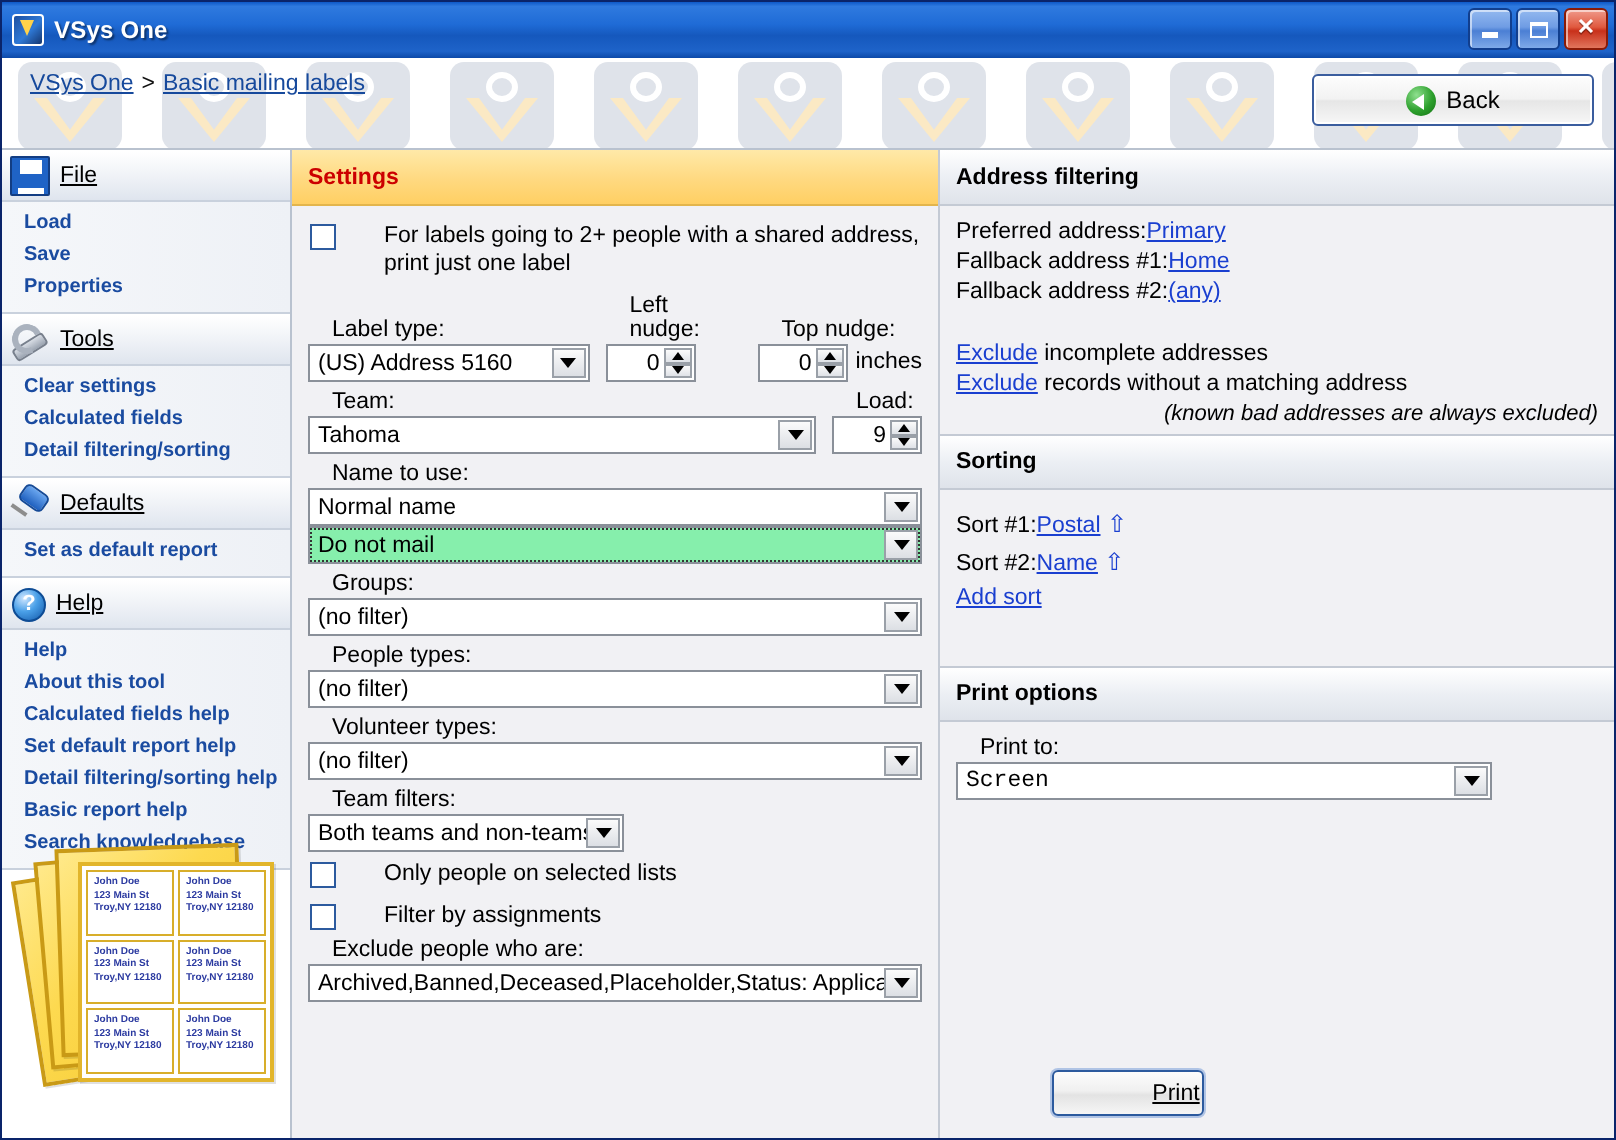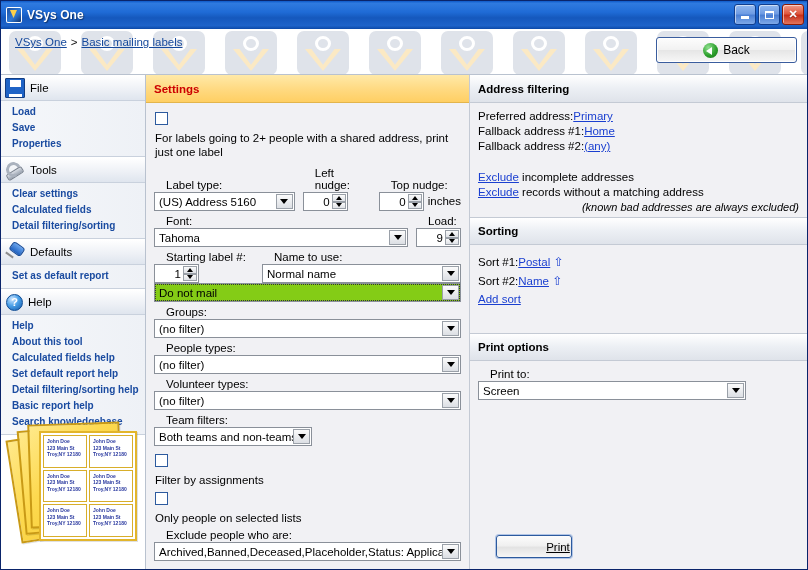--- a/index.html
+++ b/index.html
@@ -159,20 +159,21 @@
   }
   .side-group-header {
     height: 26px;
     display: flex; align-items: center;
     padding-left: 4px;
     background: linear-gradient(to bottom, #ffffff 0%, #eef1f6 55%, #dfe5ee 100%);
     border-bottom: 1px solid #c9d1dd;
     border-top: 1px solid #ffffff;
     font-size: 11.5px; color: #000;
     gap: 5px;
+    text-decoration: underline;
   }
   .side-items {
     background: linear-gradient(to right,#f5f7fa 0%, #eef1f6 100%);
     padding: 3px 0 4px 0;
     border-bottom: 1px solid #c9d1dd;
   }
   .side-item {
     padding: 0 0 0 11px;
     height: 16px; line-height: 16px;
     color: #1a4ba0; font-size: 10px;
@@ -276,21 +277,21 @@
     background: linear-gradient(to bottom, #ffffff 0%, #eceff4 50%, #dfe3ea 100%);
     color: #000;
     border-top: 1px solid #c4cad4;
     border-bottom: 1px solid #c4cad4;
   }
   .center-body { padding: 6px 8px 0 8px; }
 
   .fieldlabel { font-size: 11.5px; color:#000; margin: 4px 0 1px 12px; }
   .row { display: flex; align-items: flex-end; gap: 8px; }
 
-  .chkrow { display: flex; align-items: flex-start; gap: 6px; margin: 2px 0 4px 1px; flex-direction: column; }
+  .chkrow { display: flex; align-items: flex-start; gap: 24px; margin: 2px 0 4px 1px; }
   .chk {
     width: 13px; height: 13px; flex: none;
     border: 1px solid #2c5a9e;
     background: #ffffff;
     margin-top: 1px;
     cursor: pointer;
   }
   .chktext { font-size: 11.5px; line-height: 14px; }
 
   .combo, .textbox {
@@ -311,21 +312,21 @@
     background: linear-gradient(to bottom,#fbfbfb,#dcdfe4);
     border: 1px solid #9aa0a8;
     display: flex; align-items:center; justify-content:center;
   }
   .combo .arrowbox:after {
     content:""; width:0;height:0;
     border-left:4px solid transparent; border-right:4px solid transparent;
     border-top: 5px solid #000;
   }
   .combo.selected {
-    background: #84cc16;
+    background: #86efac;
     outline: 1px dotted #333;
     outline-offset: -2px;
   }
   .spin {
     height: 19px; width: 45px;
     background:#ffffff; border:1px solid #8a9099;
     display:flex; align-items:center; justify-content:flex-end;
     font-size:11.5px; padding-right: 17px; position: relative;
   }
   .spin .btns {
@@ -354,21 +355,21 @@
   .right-body { padding: 5px 8px 0 8px; font-size: 11.5px; }
   .right-line { margin: 2px 0 3px 0; }
   a.lnk { color:#1a3fd0; text-decoration: underline; cursor: pointer; }
   .note-italic {
     font-style: italic; font-size: 11px; text-align: right; margin-top: 2px;
   }
   .sortline { margin: 5px 0 3px 0; }
   .uparrow { color:#1a3fd0; font-size: 12px; }
 
   .print-button {
-    position: absolute; left: 495px; top: 534px;
+    position: absolute; left: 525px; top: 534px;
     width: 76px; height: 23px;
     border: 1px solid #2c5a9e;
     border-radius: 3px;
     background: linear-gradient(to bottom,#fcfcfc 0%, #f0f0f0 45%, #e3e3e3 55%, #f6f6f6 100%);
     box-shadow: 0 0 0 1px #b0c4e5;
     display:flex; align-items:center; justify-content:center;
     font-size: 11.5px; cursor: pointer; z-index: 5; padding-left: 48px;
   }
   .print-button u { text-decoration: underline; }
 </style>
@@ -585,49 +586,39 @@
                     <i class="dn"></i>
                   </span>
               </div>
               <span class="inlinetext">inches</span>
             </div>
           </div>
         </div>
 
         <div class="row">
           <div style="flex:1;">
-            <div class="fieldlabel">Font:</div>
+            <div class="fieldlabel">Team:</div>
             <div class="combo">
               <span>Tahoma</span>
               <span class="arrowbox"></span>
             </div>
           </div>
           <div>
             <div class="fieldlabel">Load:</div>
             <div class="spin">
               <span>9</span>
               <span class="btns">
                   <i class="up"></i>
                   <i class="dn"></i>
                 </span>
             </div>
           </div>
         </div>
 
         <div class="row">
-          <div style="width:100px;">
-            <div class="fieldlabel">Starting label #:</div>
-            <div class="spin">
-              <span>1</span>
-              <span class="btns">
-                  <i class="up"></i>
-                  <i class="dn"></i>
-                </span>
-            </div>
-          </div>
           <div style="flex:1;">
             <div class="fieldlabel">Name to use:</div>
             <div class="combo">
               <span>Normal name</span>
               <span class="arrowbox"></span>
             </div>
           </div>
         </div>
 
         <div class="combo selected">
@@ -652,28 +643,28 @@
           <span>(no filter)</span>
           <span class="arrowbox"></span>
         </div>
 
         <div class="fieldlabel">Team filters:</div>
         <div class="combo" style="width:158px;">
           <span>Both teams and non-teams</span>
           <span class="arrowbox"></span>
         </div>
 
+        <div class="chkrow" style="margin-top:4px;">
+          <div class="chk"></div>
+          <div class="chktext">Only people on selected lists</div>
+        </div>
+
         <div class="chkrow" style="margin-top:7px;">
           <div class="chk"></div>
           <div class="chktext">Filter by assignments</div>
-        </div>
-
-        <div class="chkrow" style="margin-top:4px;">
-          <div class="chk"></div>
-          <div class="chktext">Only people on selected lists</div>
         </div>
 
         <div class="fieldlabel">Exclude people who are:</div>
         <div class="combo">
           <span>Archived,Banned,Deceased,Placeholder,Status: Applicant</span>
           <span class="arrowbox"></span>
         </div>
       </div>
     </div>
 
@@ -708,21 +699,21 @@
           <span>Sort #2:</span><a class="lnk">Name</a> <span class="uparrow">⇧</span>
         </div>
         <div class="sortline">
           <a class="lnk">Add sort</a>
         </div>
       </div>
 
       <div class="panel-title grayhdr" style="margin-top:28px;">Print options</div>
       <div class="right-body">
         <div class="fieldlabel" style="margin-top:2px;">Print to:</div>
-        <div class="combo" style="width:268px;">
+        <div class="combo" style="width:268px;font-family:Liberation Mono, monospace;">
           <span>Screen</span>
           <span class="arrowbox"></span>
         </div>
       </div>
     </div>
   </div>
 
   <div class="print-button">
     <span><u>Print</u></span>
   </div>

